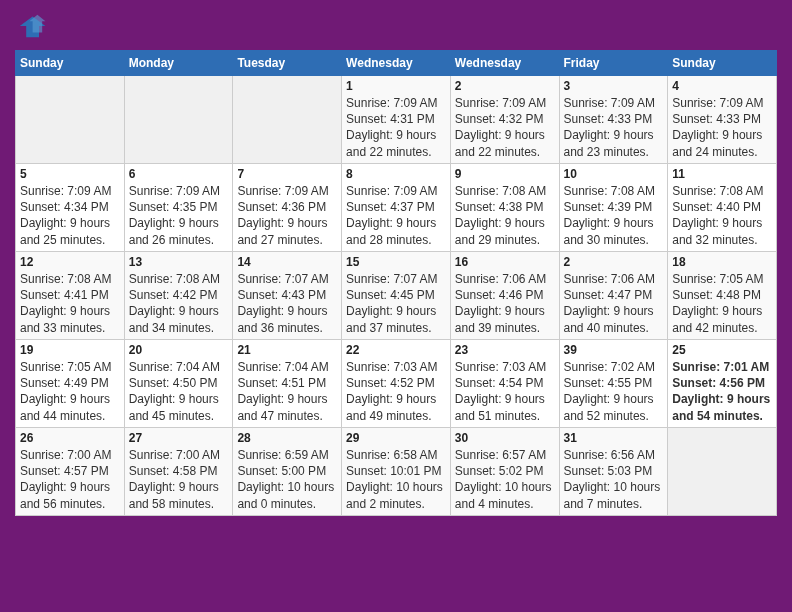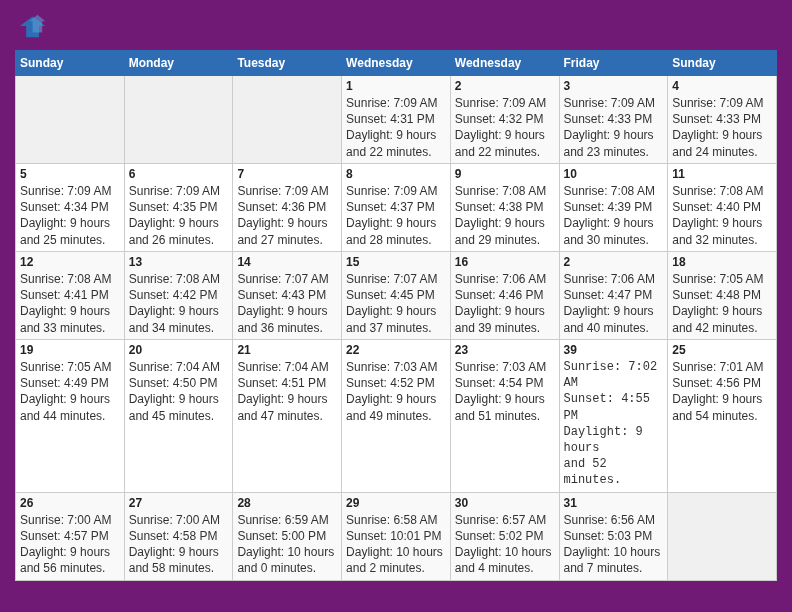--- a/index.html
+++ b/index.html
@@ -296,28 +296,28 @@
           </td>
           <td>
             <span class="day-number">23</span>
             <div class="cell-content" style="white-space: pre-line;">Sunrise: 7:03 AM
 Sunset: 4:54 PM
 Daylight: 9 hours
 and 51 minutes.</div>
           </td>
           <td>
             <span class="day-number">39</span>
-            <div class="cell-content" style="white-space: pre-line; font-family: Liberation Mono, monospace;">Sunrise: 7:02 AM
+            <div class="cell-content" style="white-space: pre-line;">Sunrise: 7:02 AM
 Sunset: 4:55 PM
 Daylight: 9 hours
 and 52 minutes.</div>
           </td>
           <td>
             <span class="day-number">25</span>
-            <div class="cell-content" style="white-space: pre-line;">Sunrise: 7:01 AM
+            <div class="cell-content" style="white-space: pre-line; font-weight: bold;">Sunrise: 7:01 AM
 Sunset: 4:56 PM
 Daylight: 9 hours
 and 54 minutes.</div>
           </td>
         </tr>
         <tr>
           <td>
             <span class="day-number">26</span>
             <div class="cell-content" style="white-space: pre-line;">Sunrise: 7:00 AM
 Sunset: 4:57 PM

